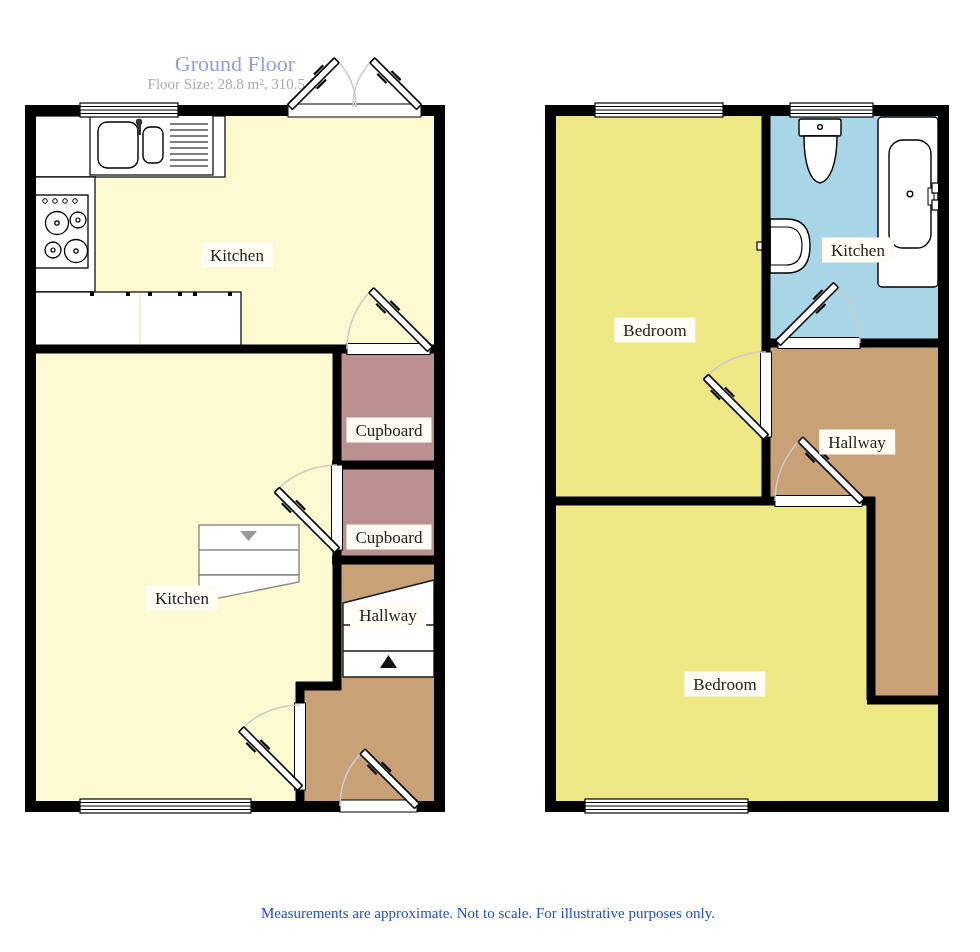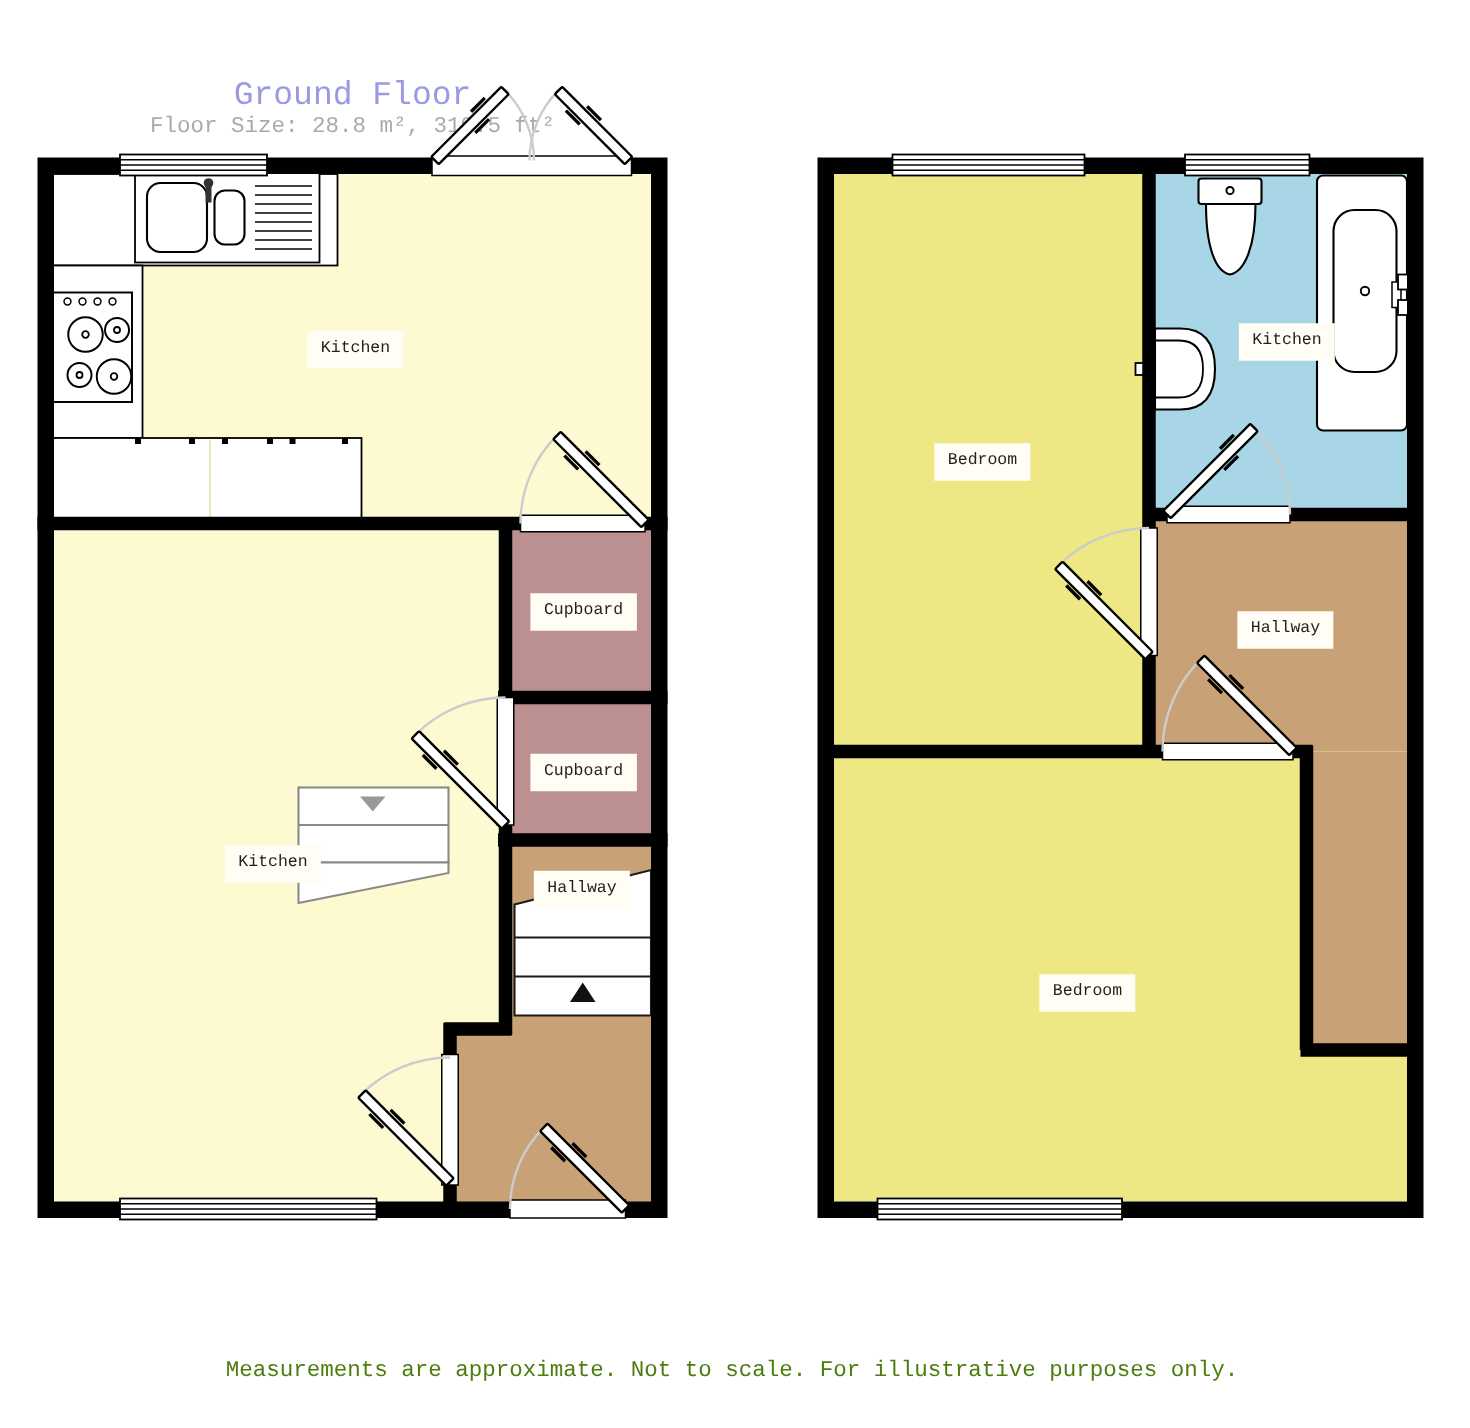--- a/index.html
+++ b/index.html
@@ -1,37 +1,38 @@
 <!DOCTYPE html>
 <html style="--c-wall: #000000; --c-ground_room: #fdf9d0; --c-first_room: #ede784; --c-cupboard: #bc9091; --c-hallway: #c9a176; --c-bathroom: #a9d6e7; --c-fixture: #ffffff; --c-door_arc: #cccccc; --c-stair_outline: #8a8a8a; --c-title: #9a9ae0; --c-subtitle: #aaaaaa; --c-label_bg: #fffdf4; --c-label_text: #222222;"><head>
 <meta charset="utf-8">
 <style>
   html,body { margin:0; padding:0; background:#ffffff; }
   .page {
     position:relative; width:980px; height:952px; background:#fff;
-    font-family:Liberation Mono, monospace; overflow:hidden;
+    font-family:Liberation Serif, serif; overflow:hidden;
   }
   .floor-title {
     position:absolute; text-align:center; font-size:22px; line-height:24px;
     color:var(--c-title); z-index:1;
   }
   .floor-size {
     position:absolute; text-align:center; font-size:15px; line-height:17px;
     color:var(--c-subtitle); z-index:1;
   }
   svg.plan { position:absolute; left:0; top:0; z-index:2; }
   .room-label {
     position:absolute; transform:translate(-50%,-50%);
     background:var(--c-label_bg); color:var(--c-label_text);
-    font-size:11px; line-height:17px; padding:4px 9px; white-space:nowrap;
+    font-size:17px; line-height:17px; padding:4px 9px; white-space:nowrap;
     z-index:3;
+    margin-top:22px;
   }
   .disclaimer {
     position:absolute; left:0; top:905px; width:976px; text-align:center;
-    font-size:15px; color:#4d7c0f; z-index:3;
+    font-size:15px; color:#1d4ed8; z-index:3;
   }
 </style>
 </head>
 <body>
 
 <div class="page">
 
   <div class="floor-title" style="left:25px;width:420px;top:52px">Ground Floor</div>
   <div class="floor-size" style="left:25px;width:420px;top:76px">Floor Size: 28.8 m², 310.5 ft²</div>
 

